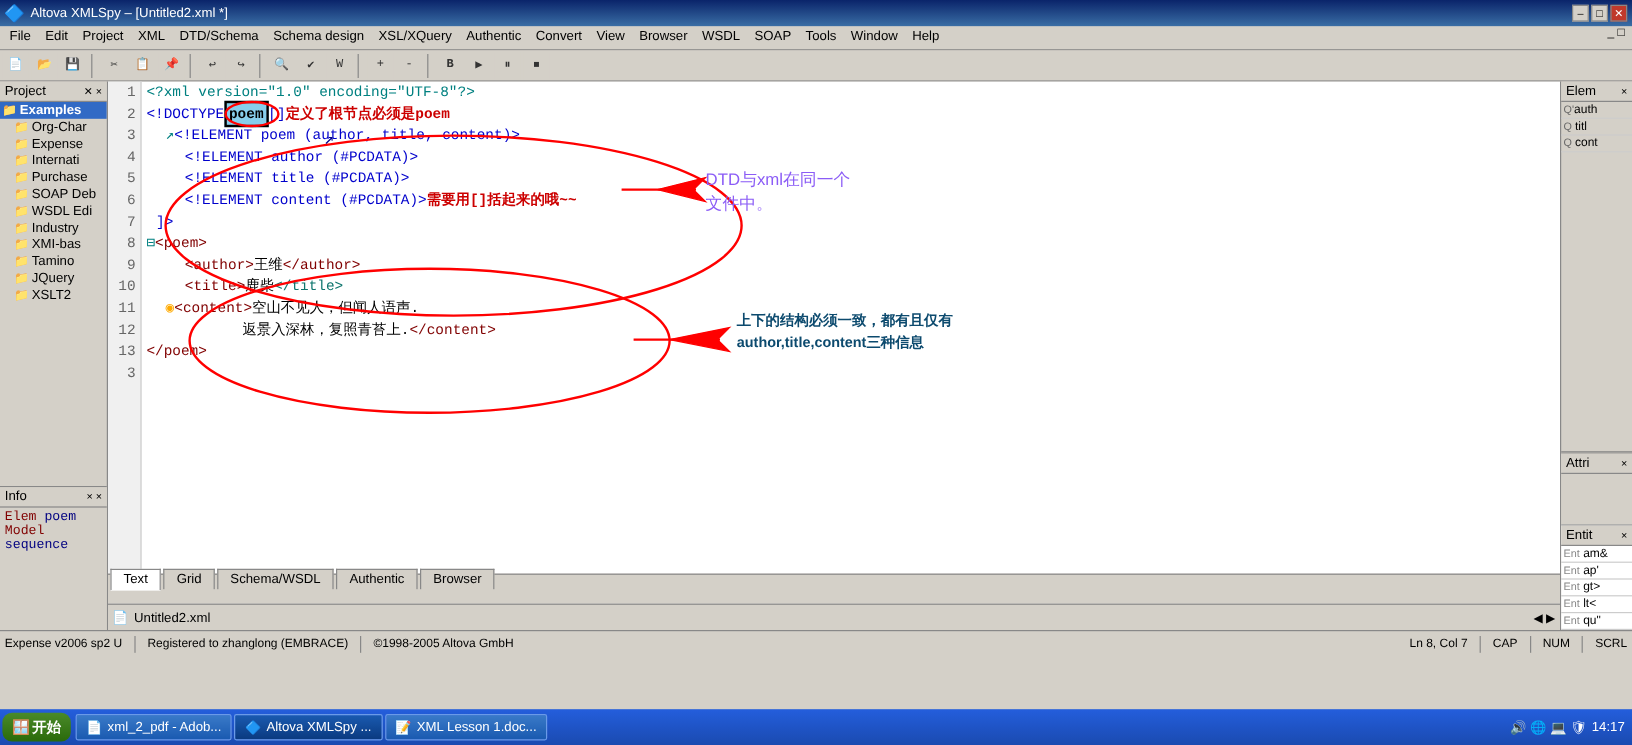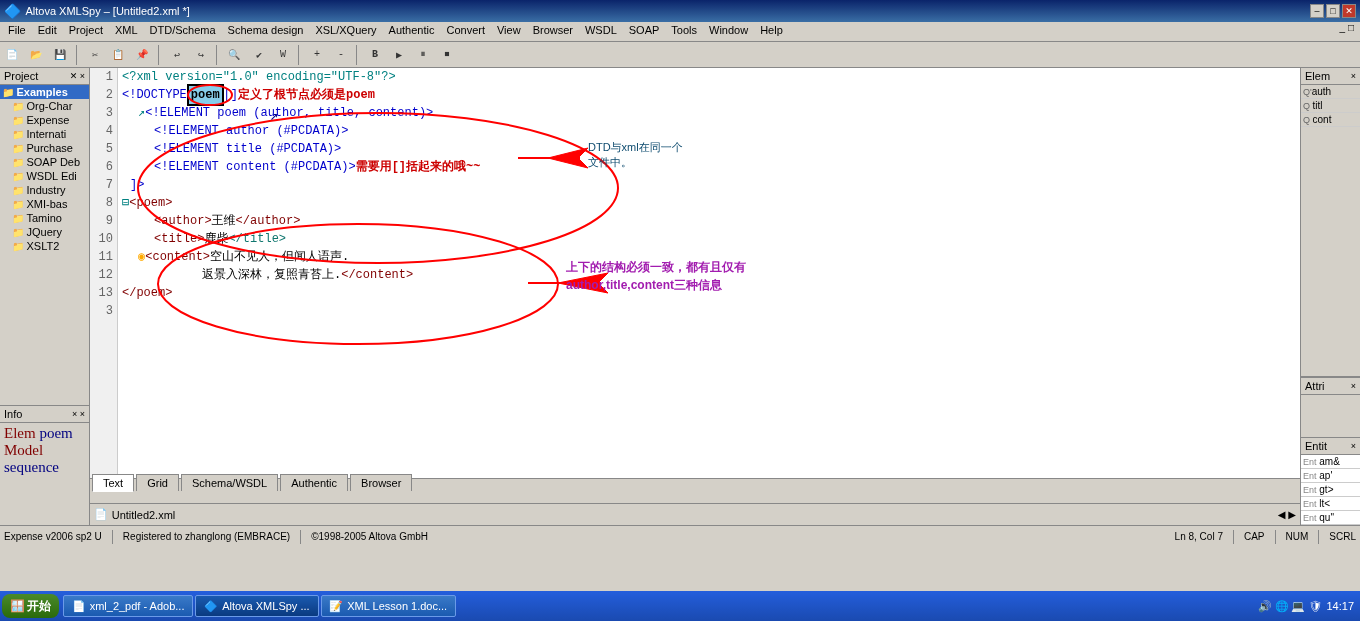--- a/index.html
+++ b/index.html
@@ -259,22 +259,22 @@
     
     .info-panel {
       border-top: 1px solid #888;
       height: 120px;
       background: #d4d0c8;
       font-family: Arial, sans-serif;
       font-size: 11px;
     }
     .info-content {
       padding: 2px 4px;
-      font-family: Liberation Serif, serif;
-      font-size: 15px;
+      font-family: Liberation Mono, monospace;
+      font-size: 11px;
     }
 
     
     .attr-panel {
       border-top: 1px solid #888;
       height: 60px;
       background: #d4d0c8;
       font-family: Arial, sans-serif;
       font-size: 11px;
     }
@@ -526,25 +526,25 @@
 
           <polygon points="430,90 470,80 460,90 470,100" fill="red" stroke="red" stroke-width="1"></polygon>
           <line x1="400" y1="90" x2="462" y2="90" stroke="red" stroke-width="2"></line>
 
           <polygon points="440,215 490,205 480,215 490,225" fill="red" stroke="red" stroke-width="1"></polygon>
           <line x1="410" y1="215" x2="482" y2="215" stroke="red" stroke-width="2"></line>
 
           <text x="152" y="52" font-size="14" fill="darkblue">↗</text>
         </svg>
 
-        <div style="position:absolute; top:72px; left:470px; color:#0c4a6e; font-family:Arial,sans-serif; font-size:11px; line-height:1.4;">
+        <div style="position:absolute; top:72px; left:470px; color:#8b5cf6; font-family:Arial,sans-serif; font-size:14px; line-height:1.4;">
           DTD与xml在同一个<br>文件中。
         </div>
 
-        <div style="position:absolute; top:190px; left:448px; color:#a21caf; font-family:Arial,sans-serif; font-size:12px; font-weight:bold; line-height:1.5;">
+        <div style="position:absolute; top:190px; left:496px; color:#0c4a6e; font-family:Arial,sans-serif; font-size:12px; font-weight:bold; line-height:1.5;">
           上下的结构必须一致，都有且仅有<br>author,title,content三种信息
         </div>
       </div>
     </div>
 
     <div class="bottom-tabs">
       <div class="tab active">Text</div>
       <div class="tab">Grid</div>
       <div class="tab">Schema/WSDL</div>
       <div class="tab">Authentic</div>

